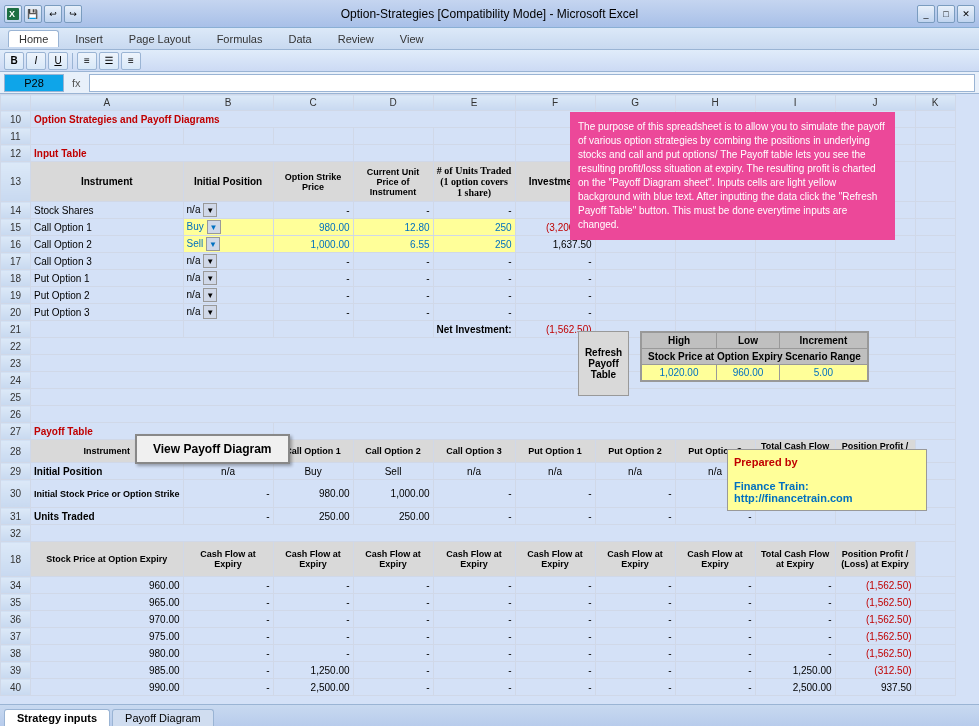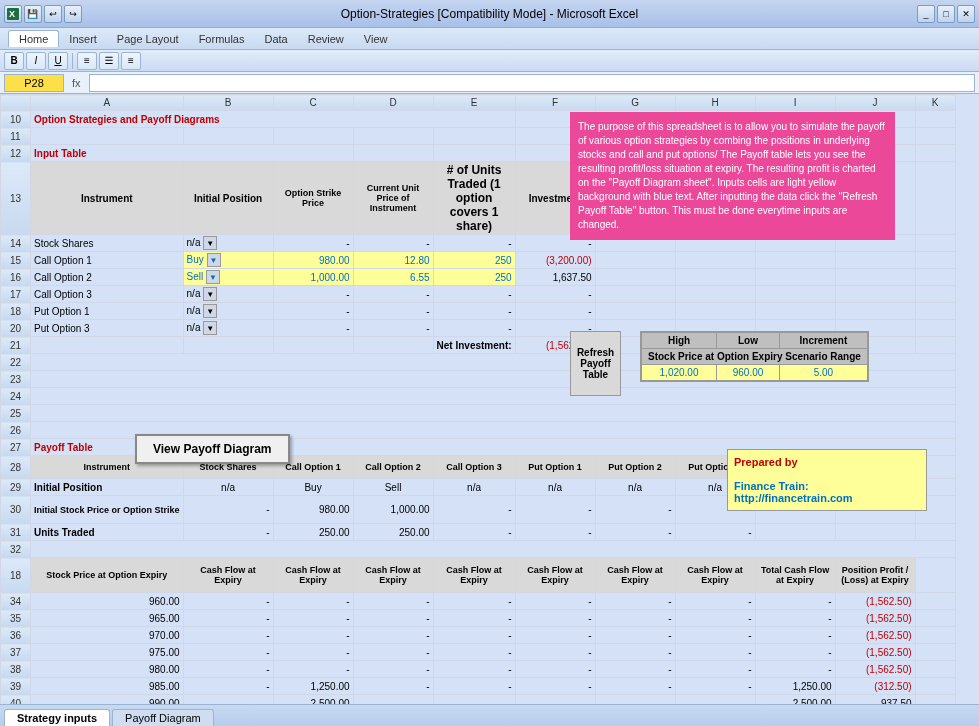--- a/index.html
+++ b/index.html
@@ -40,21 +40,21 @@
       font-size: 9px;
       display: flex; align-items: center; justify-content: center;
     }
 
     
     .ribbon {
       background: linear-gradient(to bottom, #dce9f8, #c8d9f0);
       height: 22px;
       display: flex;
       align-items: center;
-      gap: 0;
+      gap: 6px;
       padding: 0 8px;
       border-bottom: 1px solid #9ab4d4;
     }
     .ribbon-tab {
       padding: 2px 10px;
       font-size: 11px;
       cursor: pointer;
       border-radius: 3px 3px 0 0;
       color: #333;
     }
@@ -71,21 +71,21 @@
       display: flex;
       align-items: center;
       border-bottom: 1px solid #9ab4d4;
       padding: 0 4px;
       gap: 4px;
     }
     .cell-ref {
       width: 60px;
       height: 18px;
       border: 1px solid #9ab4d4;
-      background: #fde047;
+      background: #0ea5e9;
       font-size: 11px;
       padding: 0 4px;
       text-align: center;
     }
     .fx-label {
       font-size: 11px;
       color: #555;
       padding: 0 4px;
     }
     .formula-input {
@@ -463,21 +463,21 @@
           <td></td>
           <td></td>
         </tr>
 
         <tr style="height:40px;">
           <th class="row-hdr">13</th>
           <td class="header-cell">Instrument</td>
           <td class="header-cell">Initial Position</td>
           <td class="header-cell" style="white-space:normal;font-size:9px;">Option Strike Price</td>
           <td class="header-cell" style="white-space:normal;font-size:9px;">Current Unit Price of Instrument</td>
-          <td class="header-cell" style="white-space:normal;font-size:12px;"># of Units Traded (1 option covers 1 share)</td>
+          <td class="header-cell" style="white-space:normal;font-size:10px;font-family:Liberation Serif, serif;"># of Units Traded (1 option covers 1 share)</td>
           <td class="header-cell">Investment</td>
           <td></td>
           <td></td>
           <td></td>
           <td></td>
           <td></td>
         </tr>
 
         <tr>
           <th class="row-hdr">14</th>
@@ -562,20 +562,37 @@
           <td class="data-cell">-</td>
           <td class="data-cell">-</td>
           <td class="data-cell">-</td>
           <td></td>
           <td></td>
           <td></td>
           <td></td>
           <td></td>
         </tr>
 
+        <tr>
+          <th class="row-hdr">19</th>
+          <td>Put Option 2</td>
+          <td>
+            <span>n/a</span>
+            <span class="dropdown-arrow">▼</span>
+          </td>
+          <td class="data-cell">-</td>
+          <td class="data-cell">-</td>
+          <td class="data-cell">-</td>
+          <td class="data-cell">-</td>
+          <td></td>
+          <td></td>
+          <td></td>
+          <td></td>
+          <td></td>
+        </tr>
 
         <tr>
           <th class="row-hdr">20</th>
           <td>Put Option 3</td>
           <td>
             <span>n/a</span>
             <span class="dropdown-arrow">▼</span>
           </td>
           <td class="data-cell">-</td>
           <td class="data-cell">-</td>
@@ -812,21 +829,21 @@
       </tbody>
     </table>
 
     <div class="info-box">
       <span>The purpose of this spreadsheet is to allow you to simulate the payoff of various option strategies by combing the positions in underlying stocks and call and put options/ The Payoff table lets you see the resulting profit/loss situation at expiry.  The resulting profit is charted on the "Payoff Diagram sheet".
 
 Inputs cells are light yellow background with blue text. After inputting the data click the "Refresh Payoff Table" button. This must be done everytime inputs are changed.</span>
     </div>
 
     <div style="position:absolute;top:237px;left:570px;z-index:10;display:flex;align-items:flex-start;">
-      <button class="refresh-btn" style="width:51px;height:65px;background:#d9d9d9;border:1px solid #999;font-size:10px;font-weight:bold;cursor:pointer;text-align:center;white-space:pre-line;padding:4px;">Refresh
+      <button class="refresh-btn" style="width:51px;height:65px;background:#d9d9d9;border:1px solid #999;font-size:10px;font-weight:bold;cursor:pointer;text-align:center;white-space:pre-line;padding:4px;margin-left:8px;">Refresh
 Payoff
 Table</button>
     </div>
 
     <div class="scenario-table">
       <table>
         <tbody>
             <tr>
           <th>High</th>
           <th>Low</th>

